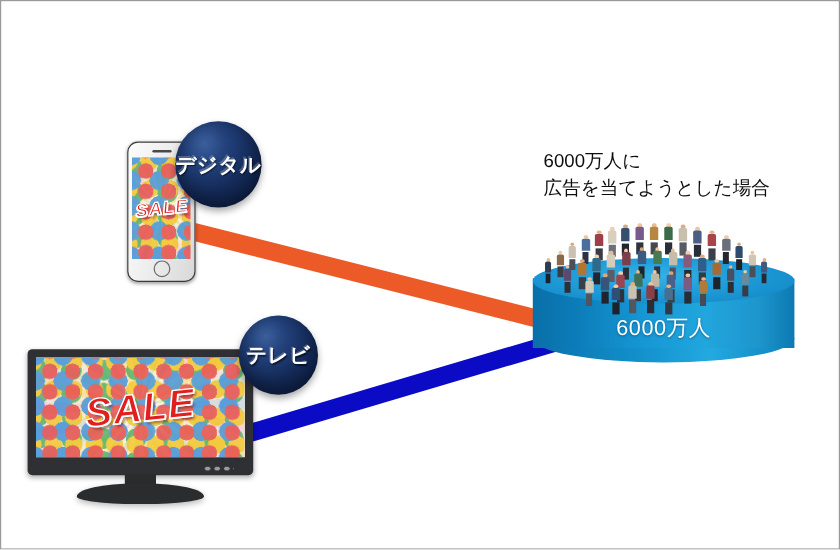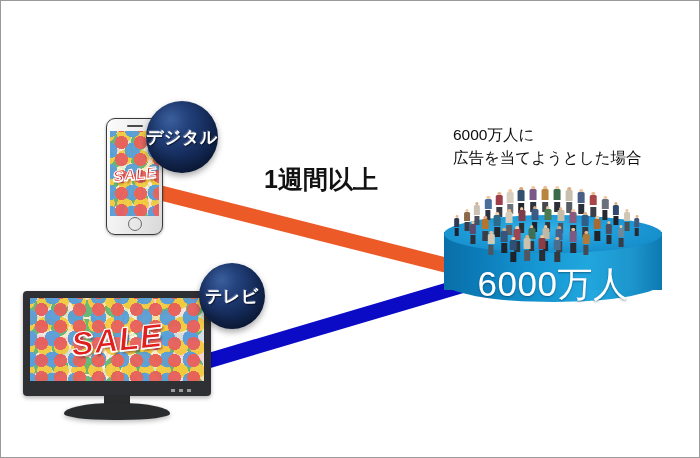--- a/index.html
+++ b/index.html
@@ -314,21 +314,21 @@
     background:
       radial-gradient(ellipse at 46% 40%, #35b3e6 0%, #1e9bd8 46%, #0f82c0 100%);
   }
   #cyl-label {
     position: absolute;
     left: 0;
     top: 46px;
     width: 218px;
     text-align: center;
     color: #ffffff;
-    font-size: 35px;
+    font-size: 18px;
     font-weight: 500;
     letter-spacing: 0.5px;
     text-shadow: 0 1px 2px rgba(0,30,60,.45);
     white-space: nowrap;
   }
   
   #crowd {
     position: absolute;
     left: 0;
     top: -30px;
@@ -361,21 +361,20 @@
 </style>
 </head>
 <body>
 
 <div id="canvas">
 
 
   <div class="band" id="band-digital"></div>
   <div class="band" id="band-tv"></div>
 
-  <div id="label-week">1週間以上</div>
 
   <div id="caption">
     <div>6000万人に</div>
     <div>広告を当てようとした場合</div>
   </div>
 
   <div id="phone">
     <div id="phone-screen">
       <div class="ad">
         <div class="ad-rays"></div>

